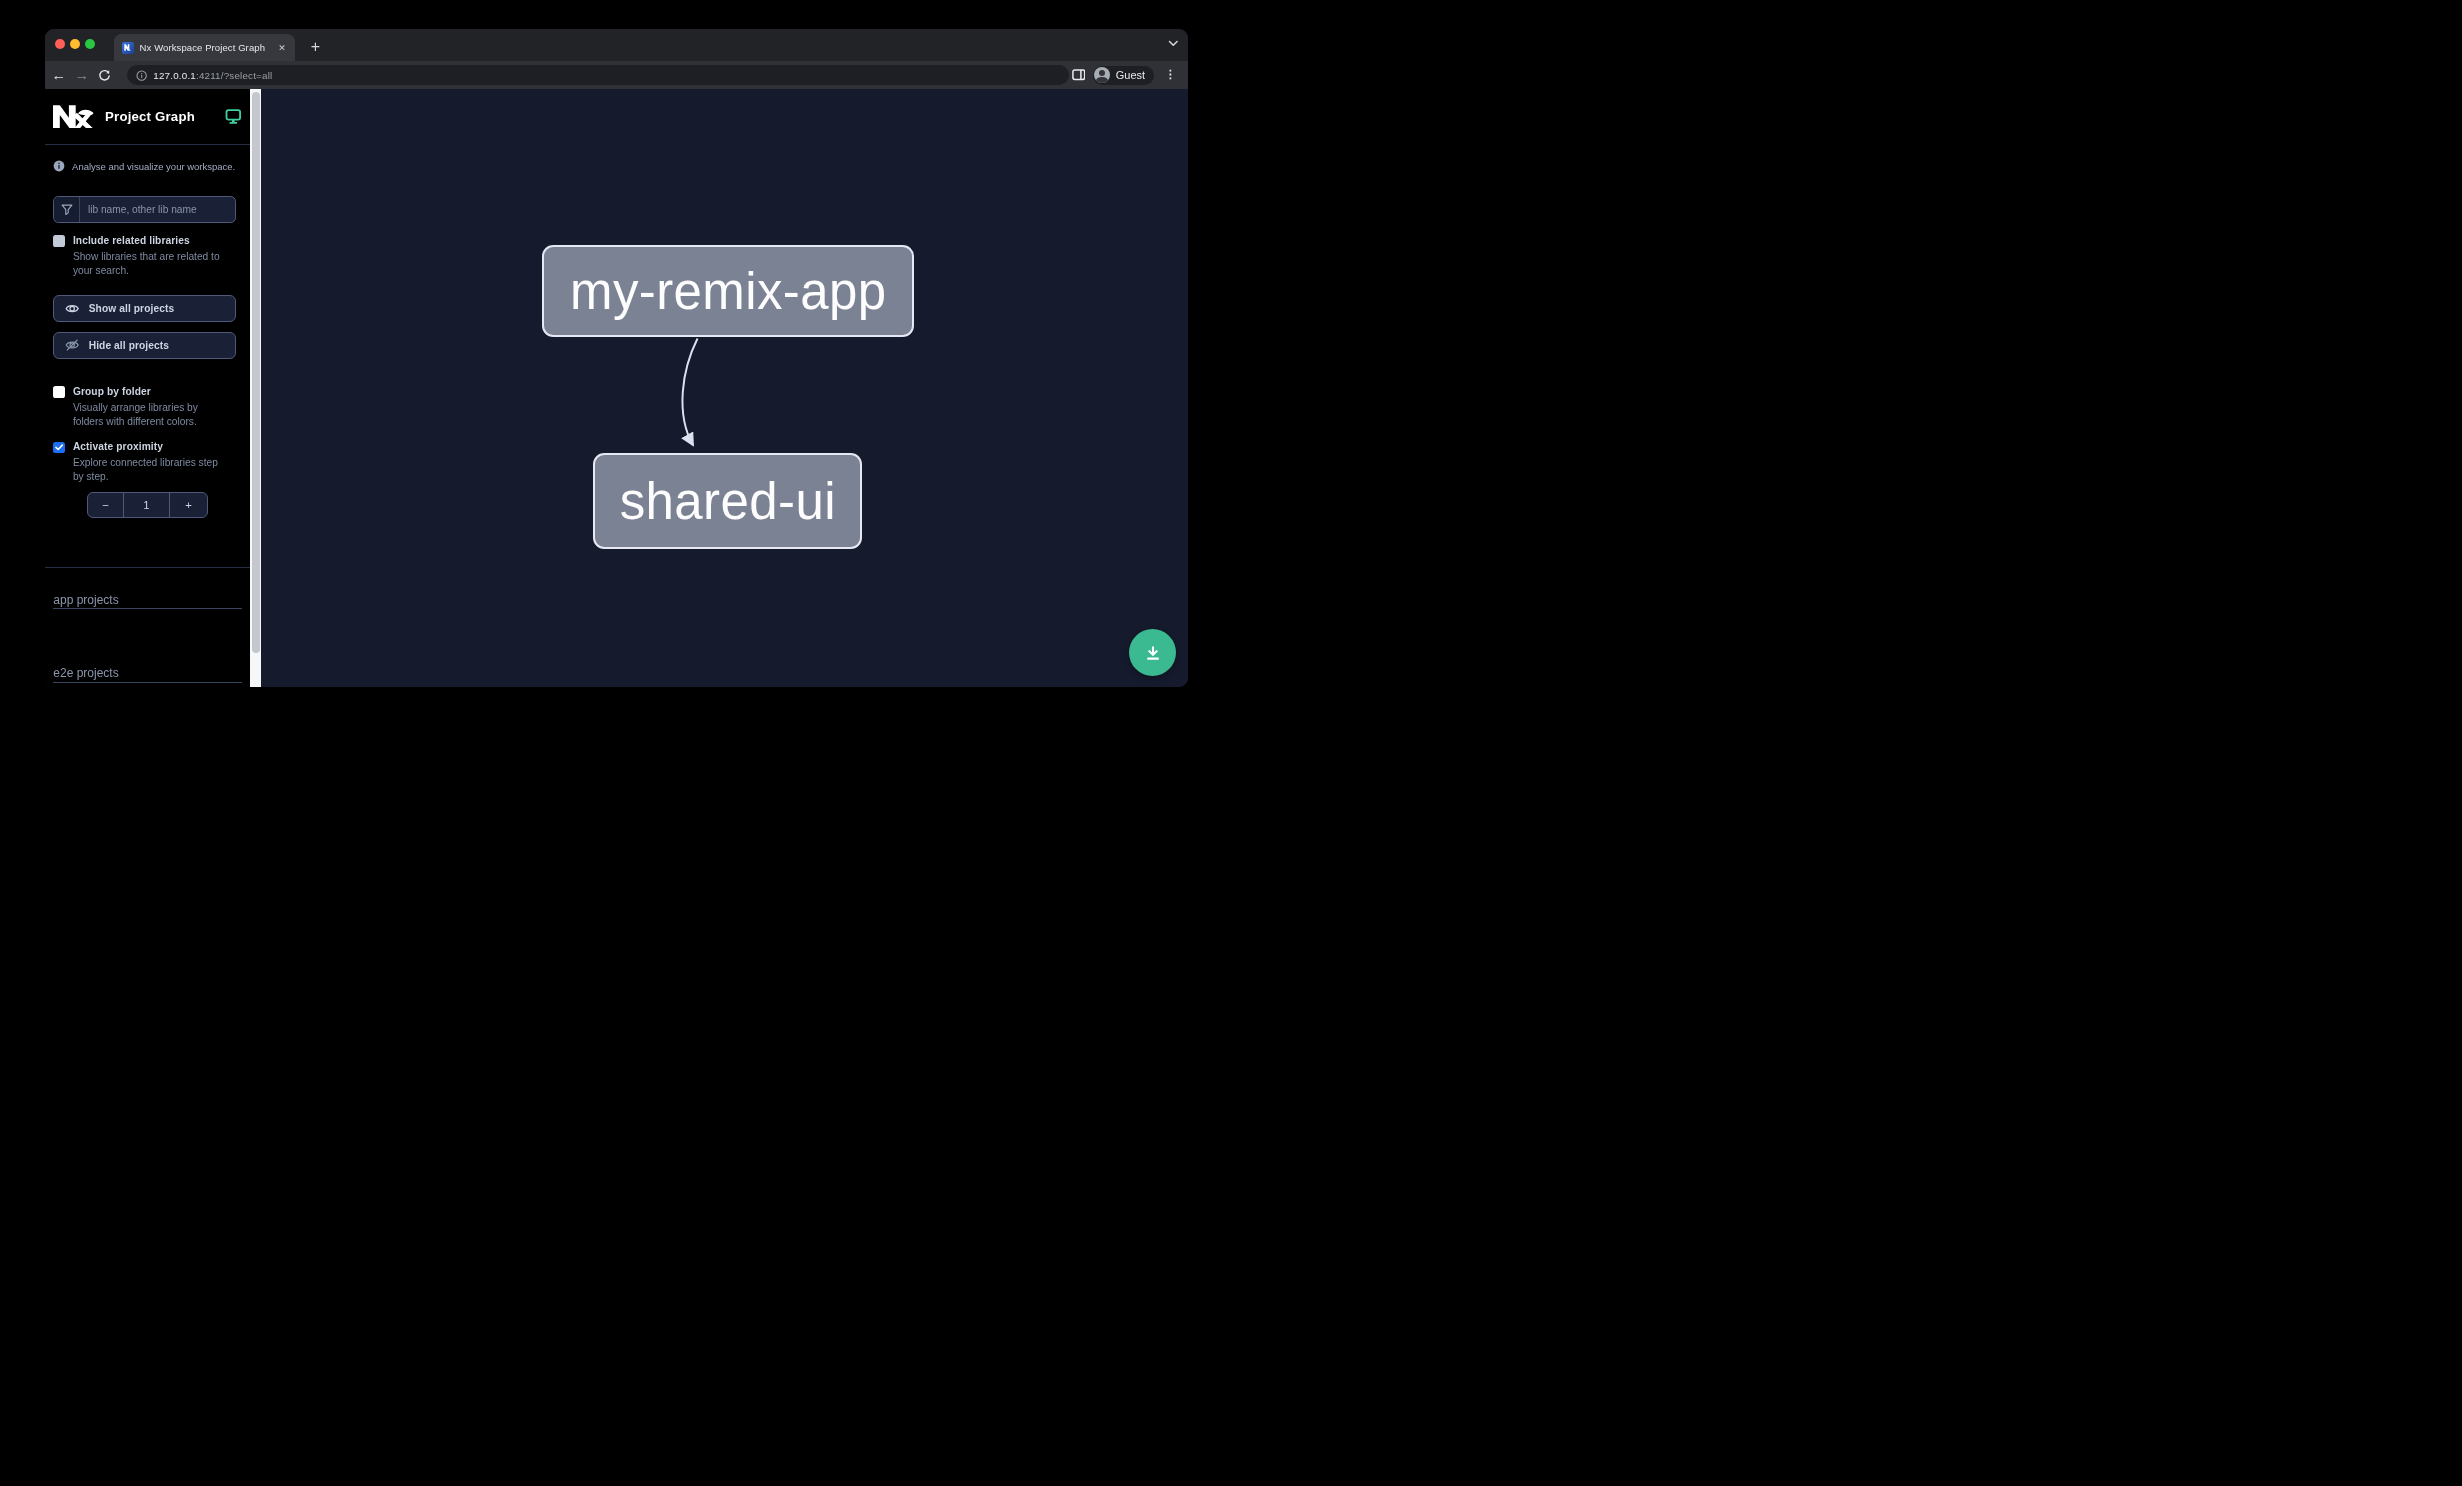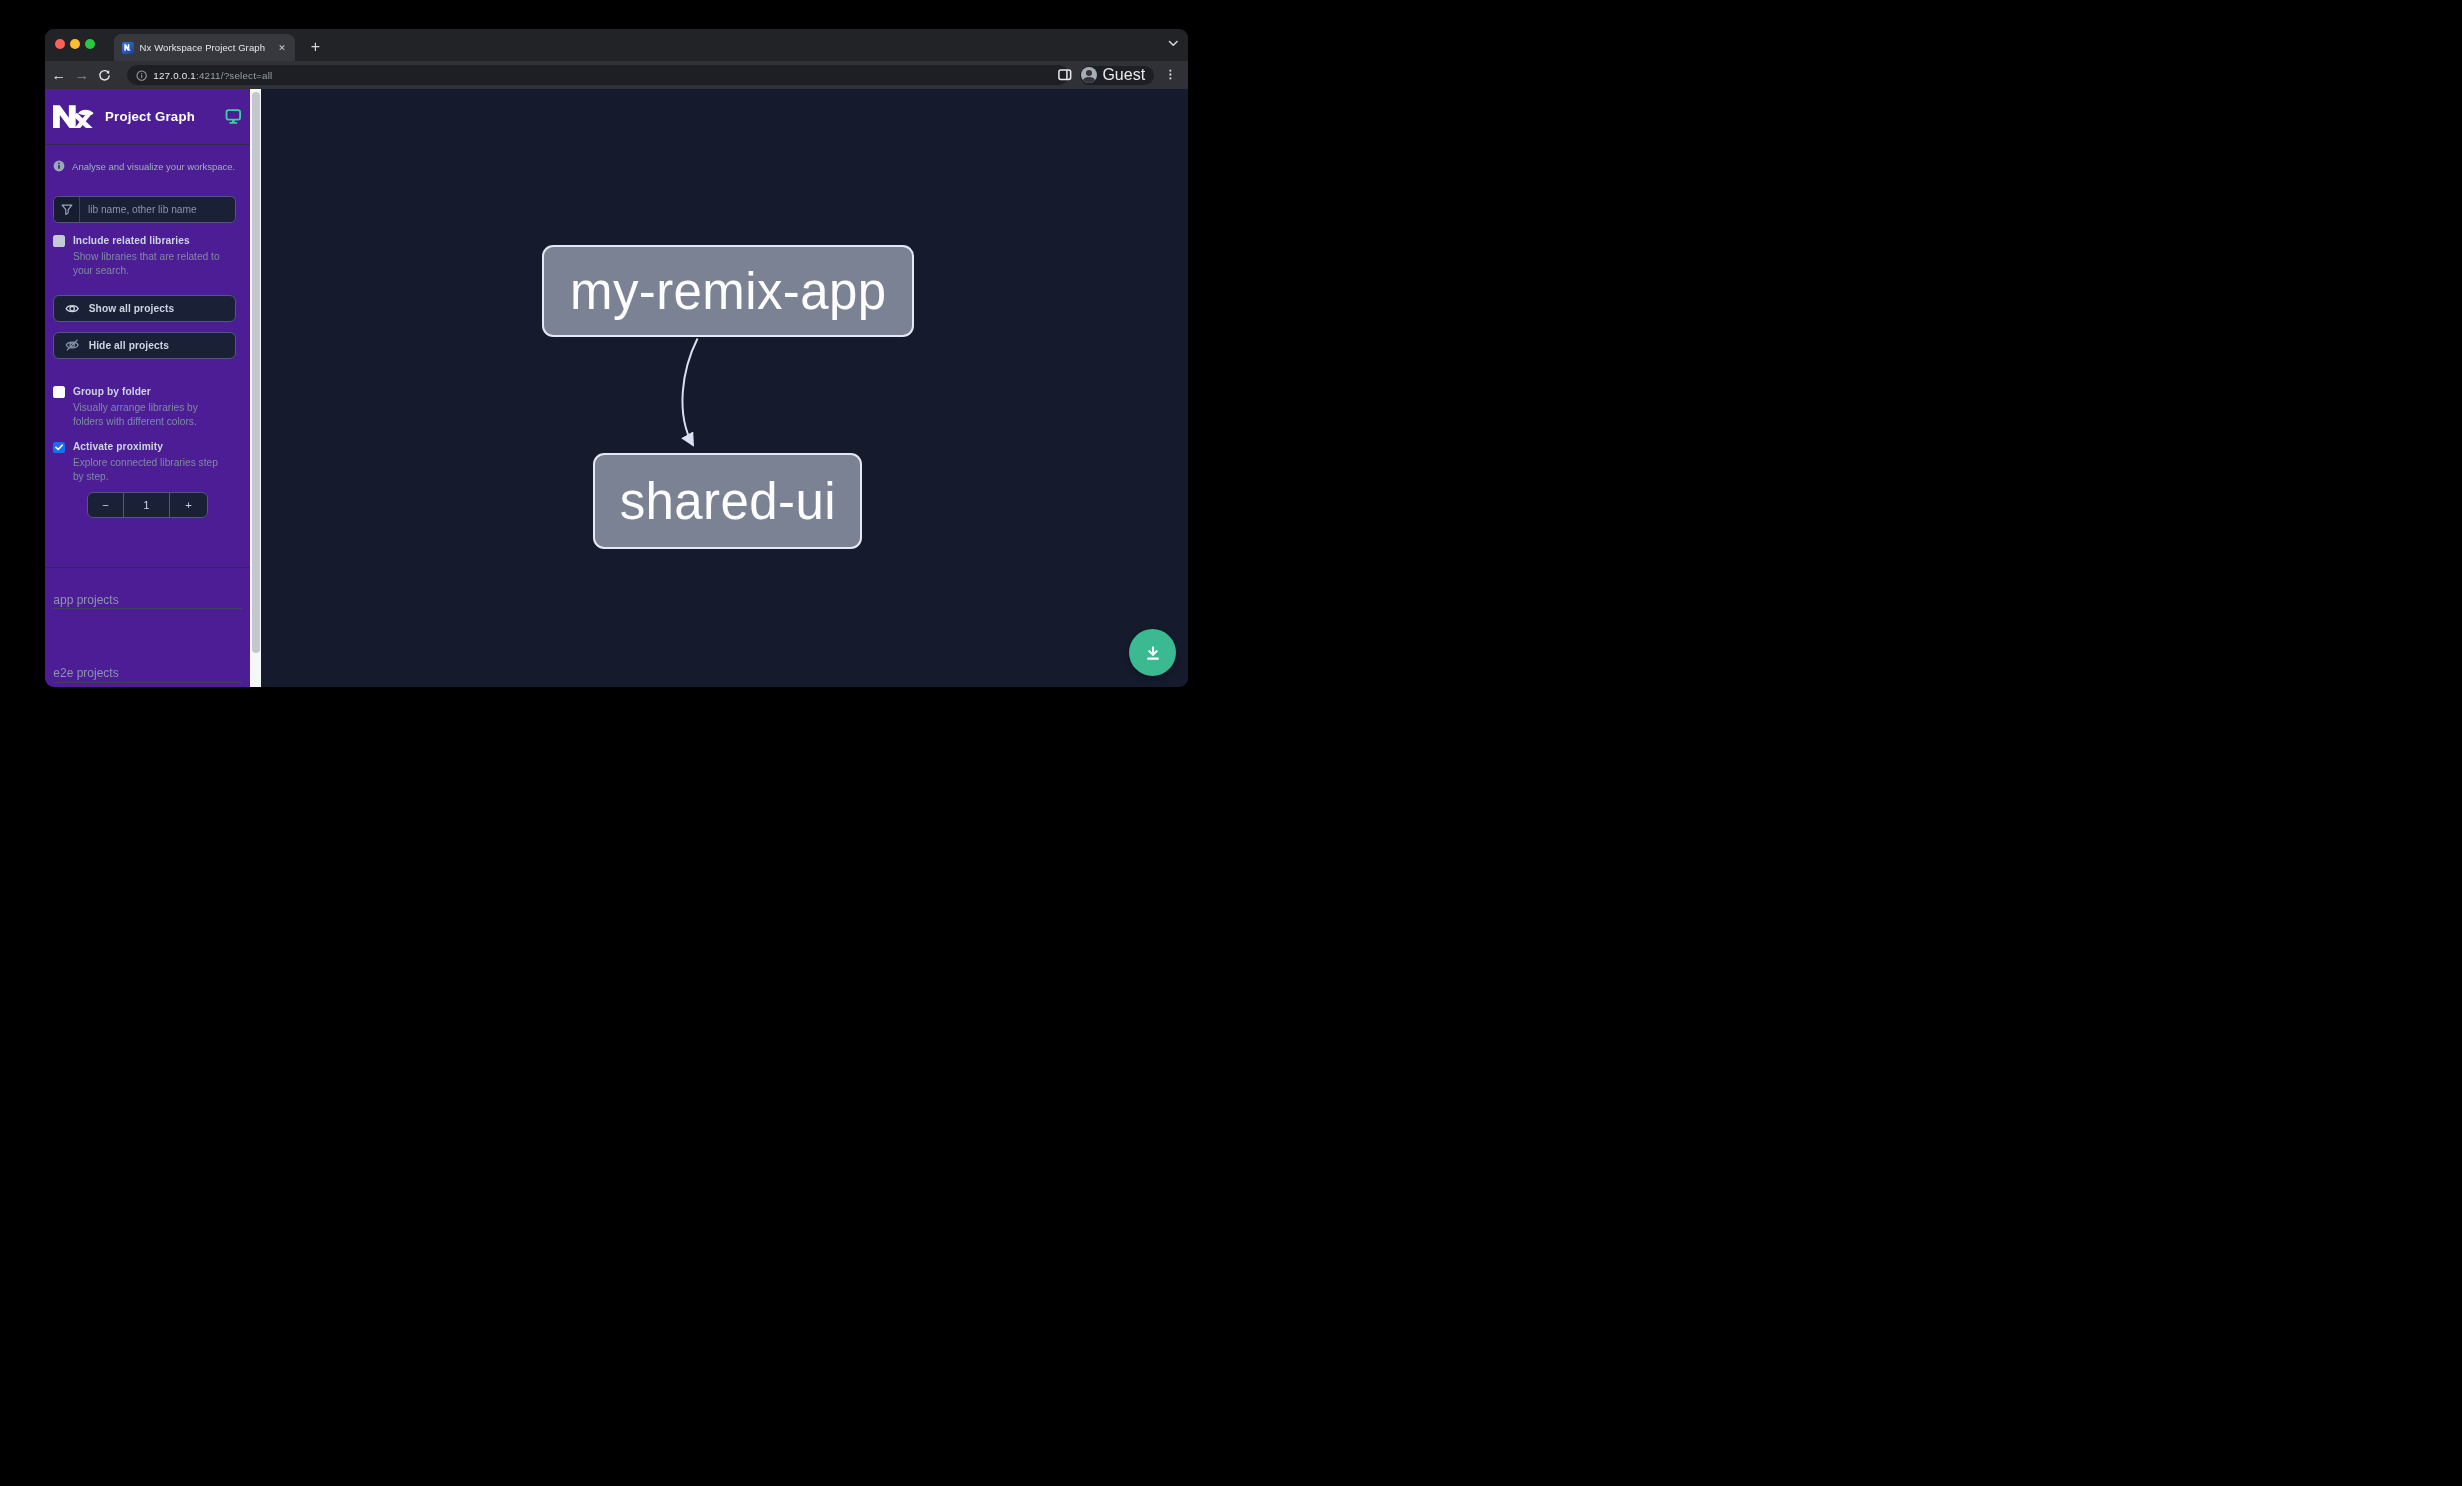--- a/index.html
+++ b/index.html
@@ -40,27 +40,27 @@
     background:#1e1f24; border-radius:10.6px; display:flex; align-items:center; padding:0 9px; gap:6px; }
   .url-text { font-size:9.8px; letter-spacing:0.2px; white-space:nowrap; }
   .url-host { color:#e8eaed; }
   .url-rest { color:#9aa0a6; }
   .toolbar-right { position:absolute; right:0; top:0; height:28px; display:flex; align-items:center; gap:7.6px; padding-right:9px; }
   .guest-pill { height:19px; background:#1e1f24; border-radius:9.8px; display:flex;
     align-items:center; gap:5.3px; padding:0 9px 0 1.5px; }
   .avatar { width:16px; height:16px; border-radius:50%; background:#a7adb5; overflow:hidden; position:relative; }
   .avatar .head { position:absolute; left:4.9px; top:3px; width:6px; height:6px; border-radius:50%; background:#33353a; }
   .avatar .body { position:absolute; left:1.9px; top:9.8px; width:12px; height:7.6px; border-radius:50%; background:#33353a; }
-  .guest-label { color:#e8eaed; font-size:16px; }
+  .guest-label { color:#e8eaed; font-size:11px; }
   .menu-dots { color:#e2e4e8; font-size:11.3px; letter-spacing:0; line-height:1; padding:0 3px; font-weight:700; }
 
   
   .content { position:absolute; left:0; top:60px; right:0; bottom:0; display:flex; }
 
-  .sidebar { position:relative; width:205px; background:#4c1d95; flex:0 0 205px; overflow:hidden; }
+  .sidebar { position:relative; width:205px; background:#000000; flex:0 0 205px; overflow:hidden; }
   .sb-header { height:56px; display:flex; align-items:center; padding:0 8.3px; gap:9.8px;
     border-bottom:0.8px solid #272f47; }
   .sb-title { color:#fff; font-size:13.2px; font-weight:700; letter-spacing:0.2px; flex:1; }
   .sb-inner { padding:0 8.3px; }
 
   .info-row { margin-top:15px; display:flex; align-items:center; gap:6.8px; }
   .tagline { color:#a3aec3; font-size:9.5px; }
 
   .search { margin-top:24px; height:26.5px; width:183px; display:flex;
     border:0.8px solid #4e5a77; border-radius:5.3px; background:#1a2137; overflow:hidden; }

